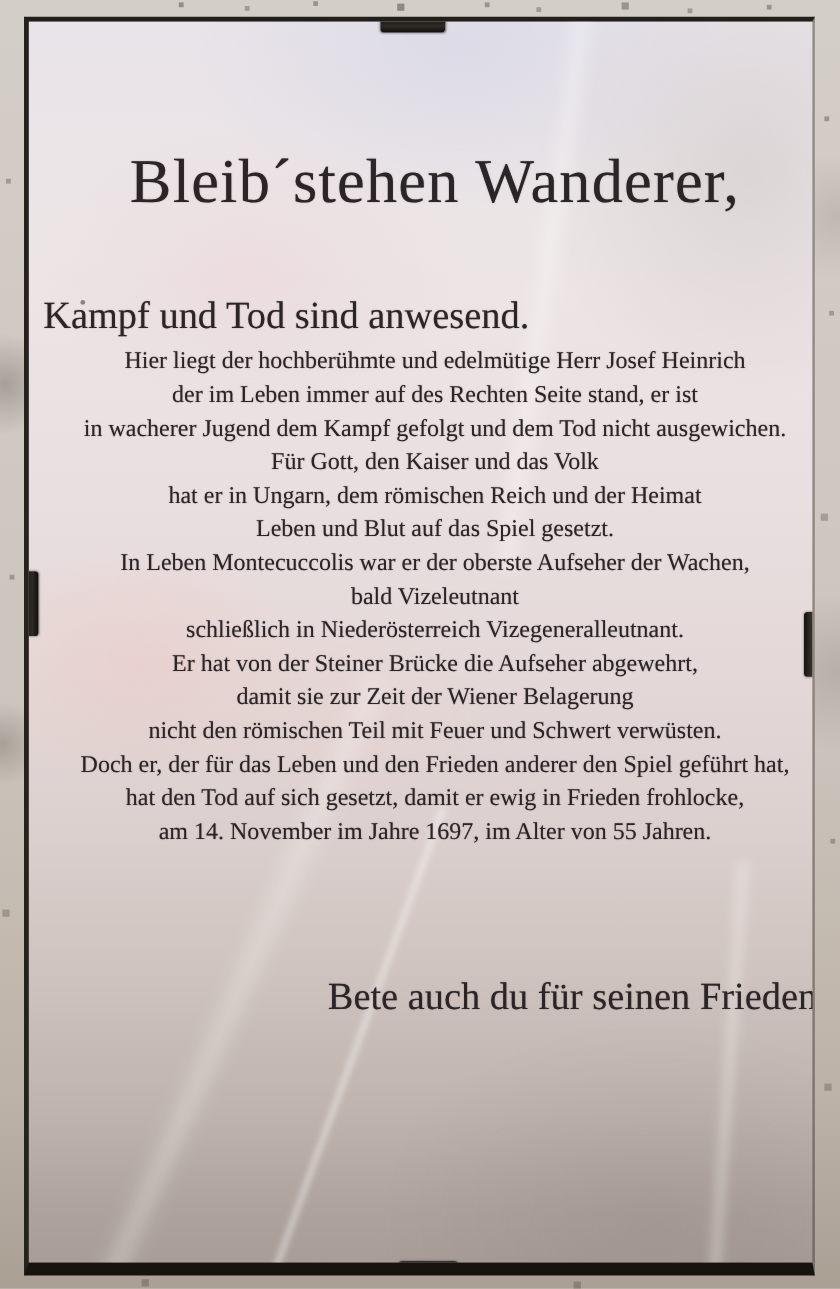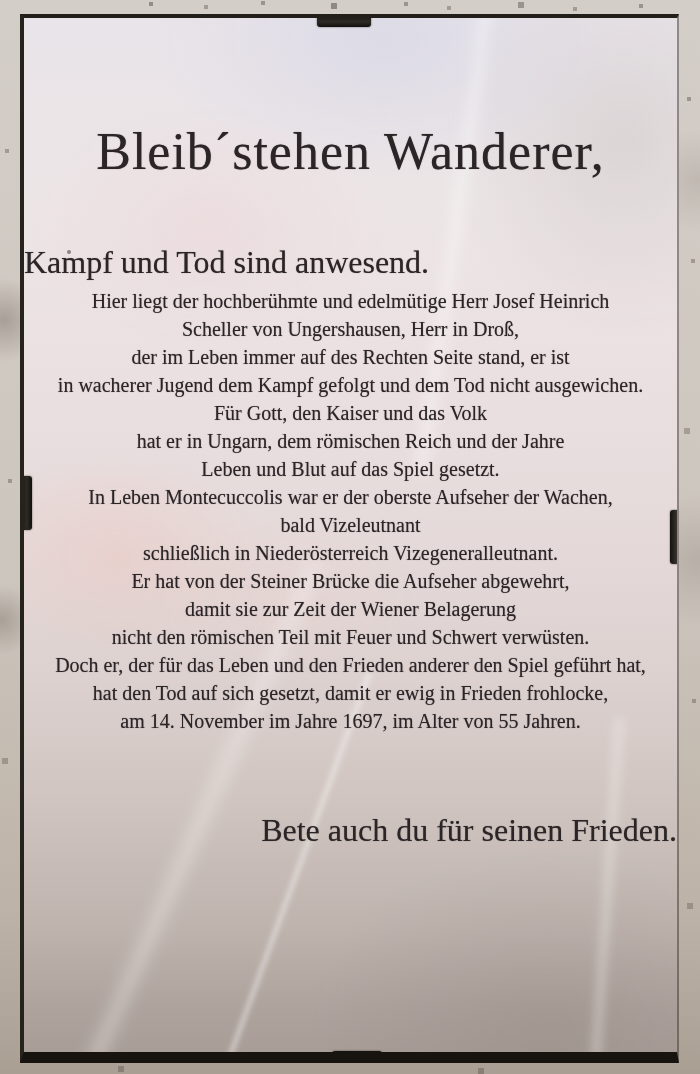--- a/index.html
+++ b/index.html
@@ -105,21 +105,21 @@
     box-shadow: 0 0 2px rgba(0,0,0,0.6);
   }
   .clip-top    { left: 293px; top: -4px;  width: 54px; height: 13px; }
   .clip-bottom { left: 308px; bottom: -11px; width: 50px; height: 12px; }
   .clip-left   { left: -5px;  top: 458px; width: 13px; height: 54px;
                  background: linear-gradient(to right, #141110, #2e2a24 60%, #120f0c); }
   .clip-right  { right: -6px; top: 492px; width: 13px; height: 54px;
                  background: linear-gradient(to right, #141110, #3a352e 55%, #120f0c); }
 
   
-  .text-layer { position: absolute; left: 0; top: 0; width: 100%; height: 100%; color: #2b2527; }
+  .text-layer { position: absolute; left: 12px; top: 0; width: 100%; height: 100%; color: #2b2527; }
   .title {
     position: absolute; top: 104px; left: 0; width: 100%;
     text-align: center; font-size: 52px; letter-spacing: 1px;
     white-space: nowrap;
     text-shadow: 0 0 1px rgba(50,42,44,0.6);
   }
   .subtitle {
     position: absolute; top: 226px; left: 0; width: 100%;
     font-size: 32px; white-space: nowrap;
     text-shadow: 0 0 1px rgba(50,42,44,0.55);
@@ -154,25 +154,24 @@
   <div class="streak streak-3"></div>
   <div class="streak streak-4"></div>
 
   <div class="text-layer">
     <div class="title">Bleib´stehen Wanderer,</div>
 
     <div class="subtitle">Kampf und Tod sind anwesend.</div>
 
     <div class="epitaph">
       <div class="line">Hier liegt der hochberühmte und edelmütige Herr Josef Heinrich</div>
-      <div class="line">Scheller von Ungershausen, Herr in Droß,</div>
       <div class="line">der im Leben immer auf des Rechten Seite stand, er ist</div>
       <div class="line">in wacherer Jugend dem Kampf gefolgt und dem Tod nicht ausgewichen.</div>
       <div class="line">Für Gott, den Kaiser und das Volk</div>
-      <div class="line">hat er in Ungarn, dem römischen Reich und der Jahre</div>
+      <div class="line">hat er in Ungarn, dem römischen Reich und der Heimat</div>
       <div class="line">Leben und Blut auf das Spiel gesetzt.</div>
       <div class="line">In Leben Montecuccolis war er der oberste Aufseher der Wachen,</div>
       <div class="line">bald Vizeleutnant</div>
       <div class="line">schließlich in Niederösterreich Vizegeneralleutnant.</div>
       <div class="line">Er hat von der Steiner Brücke die Aufseher abgewehrt,</div>
       <div class="line">damit sie zur Zeit der Wiener Belagerung</div>
       <div class="line">nicht den römischen Teil mit Feuer und Schwert verwüsten.</div>
       <div class="line">Doch er, der für das Leben und den Frieden anderer den Spiel geführt hat,</div>
       <div class="line">hat den Tod auf sich gesetzt, damit er ewig in Frieden frohlocke,</div>
       <div class="line">am 14. November im Jahre 1697, im Alter von 55 Jahren.</div>

